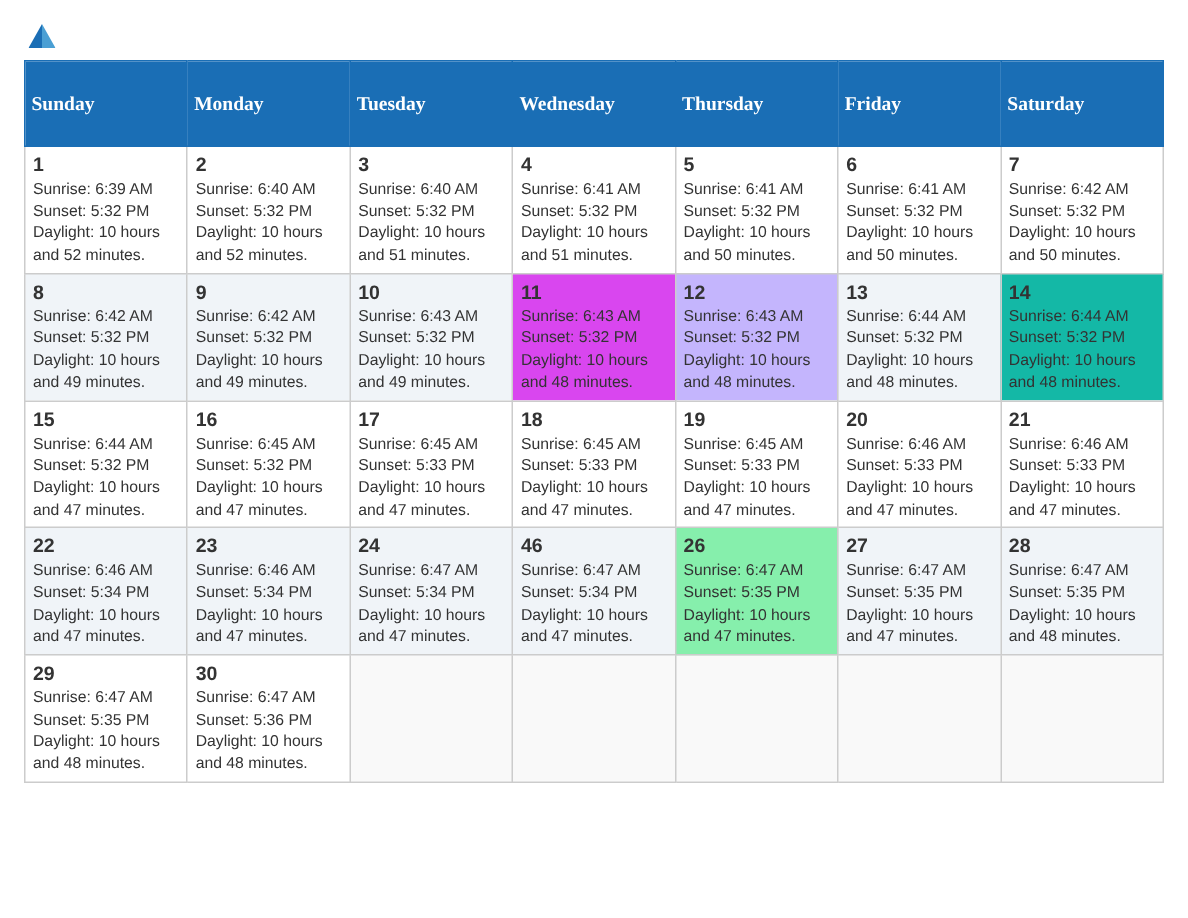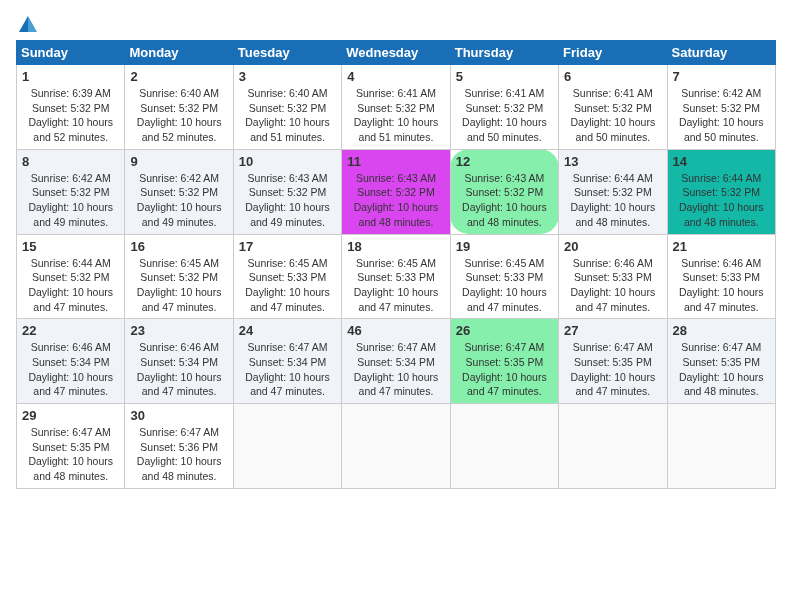--- a/index.html
+++ b/index.html
@@ -29,25 +29,26 @@
       color: #555;
     }
     .calendar {
       width: 100%;
       border-collapse: collapse;
       font-size: 11px;
     }
     .calendar th {
       background: #1a6eb5;
       color: #fff;
-      padding: 4px 4px;
+      padding: 20px 4px;
       text-align: left;
       font-size: 13px;
       font-weight: bold;
       border: 1px solid #1a6eb5;
+      font-family: Liberation Serif, serif;
     }
     .calendar td {
       vertical-align: top;
       padding: 4px 5px;
       border: 1px solid #ccc;
       width: 108px;
       min-height: 80px;
       background: #fff;
     }
     .calendar tr:nth-child(even) td {
@@ -57,21 +58,20 @@
       font-size: 13px;
       font-weight: bold;
       color: #333;
       display: block;
       margin-bottom: 2px;
     }
     .day-info {
       color: #333;
       line-height: 1.4;
       font-size: 10.5px;
-      text-align: center;
     }
     .empty-cell {
       background: #f9f9f9 !important;
     }
     .logo-container {
       display: flex;
       flex-direction: column;
       align-items: flex-start;
     }
     .logo-line1 {
@@ -187,21 +187,21 @@
 Daylight: 10 hours
 and 49 minutes.</div>
         </td>
         <td style="background: #d946ef;">
           <span class="day-number">11</span>
           <div class="day-info" style="white-space: pre-line;">Sunrise: 6:43 AM
 Sunset: 5:32 PM
 Daylight: 10 hours
 and 48 minutes.</div>
         </td>
-        <td style="background: #86efac; border-radius: 19px;">
+        <td style="background: #c4b5fd;">
           <span class="day-number">12</span>
           <div class="day-info" style="white-space: pre-line;">Sunrise: 6:43 AM
 Sunset: 5:32 PM
 Daylight: 10 hours
 and 48 minutes.</div>
         </td>
         <td style="background: rgb(240, 244, 248);">
           <span class="day-number">13</span>
           <div class="day-info" style="white-space: pre-line;">Sunrise: 6:44 AM
 Sunset: 5:32 PM

